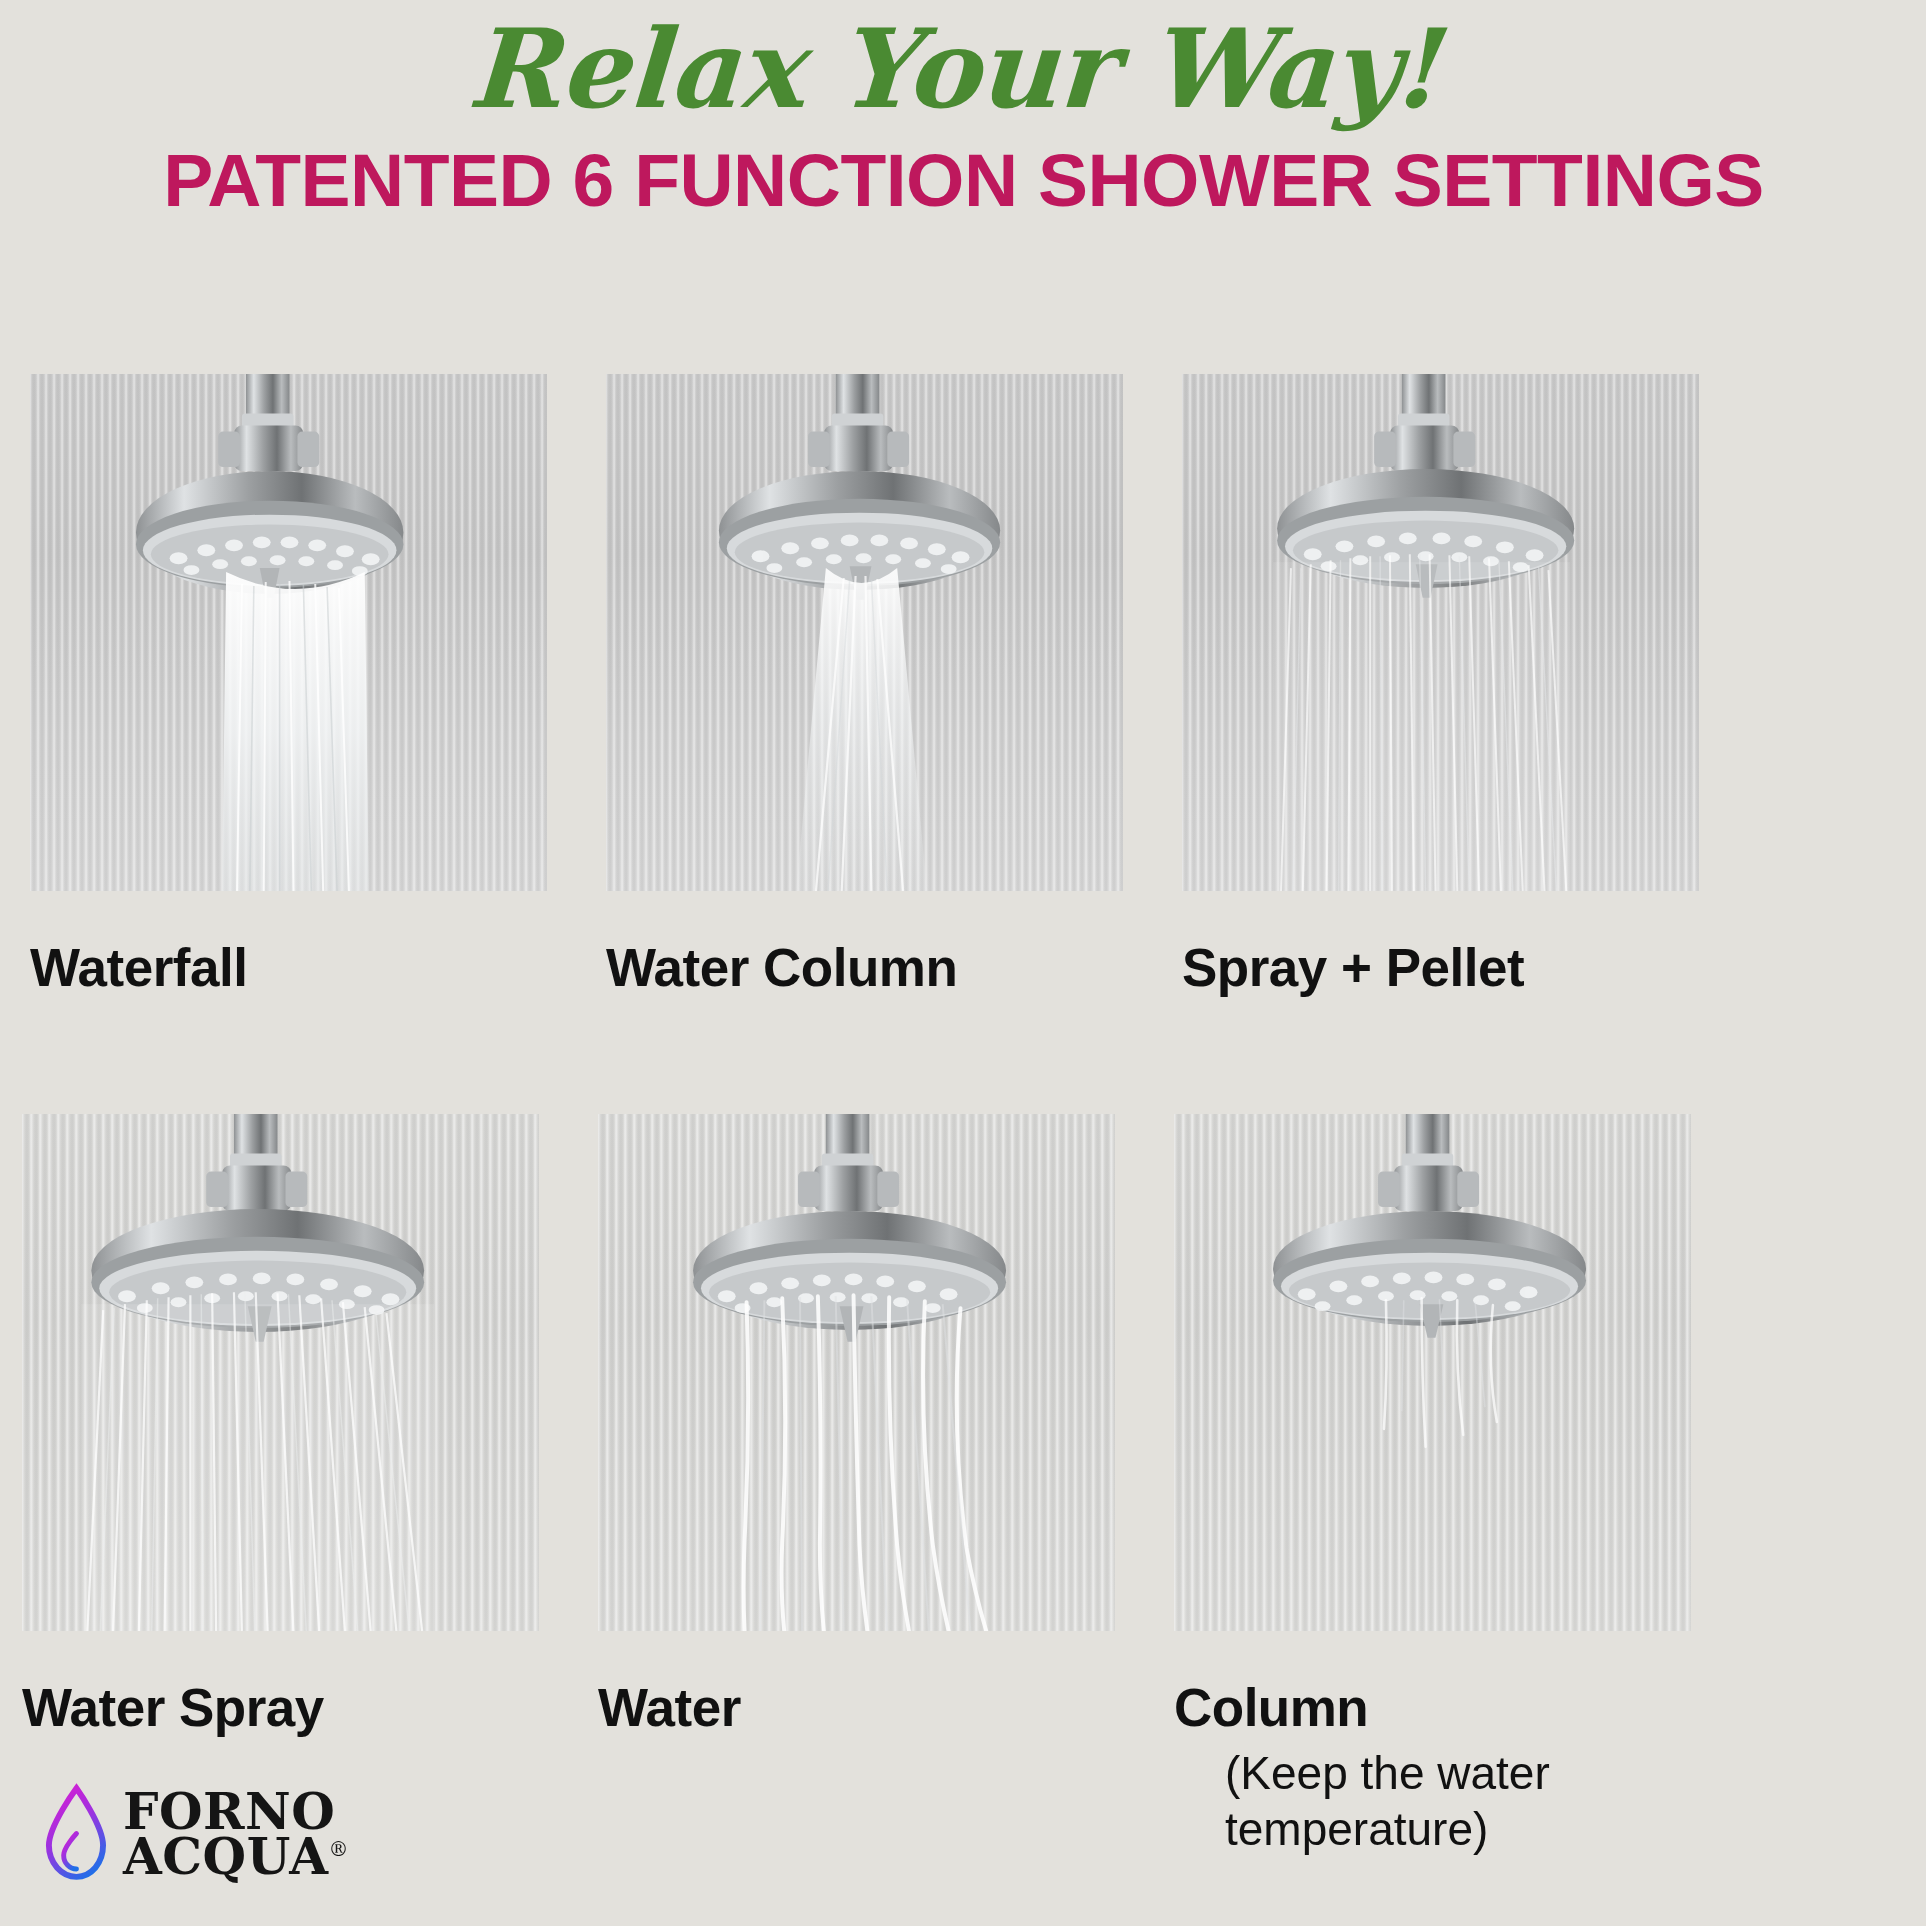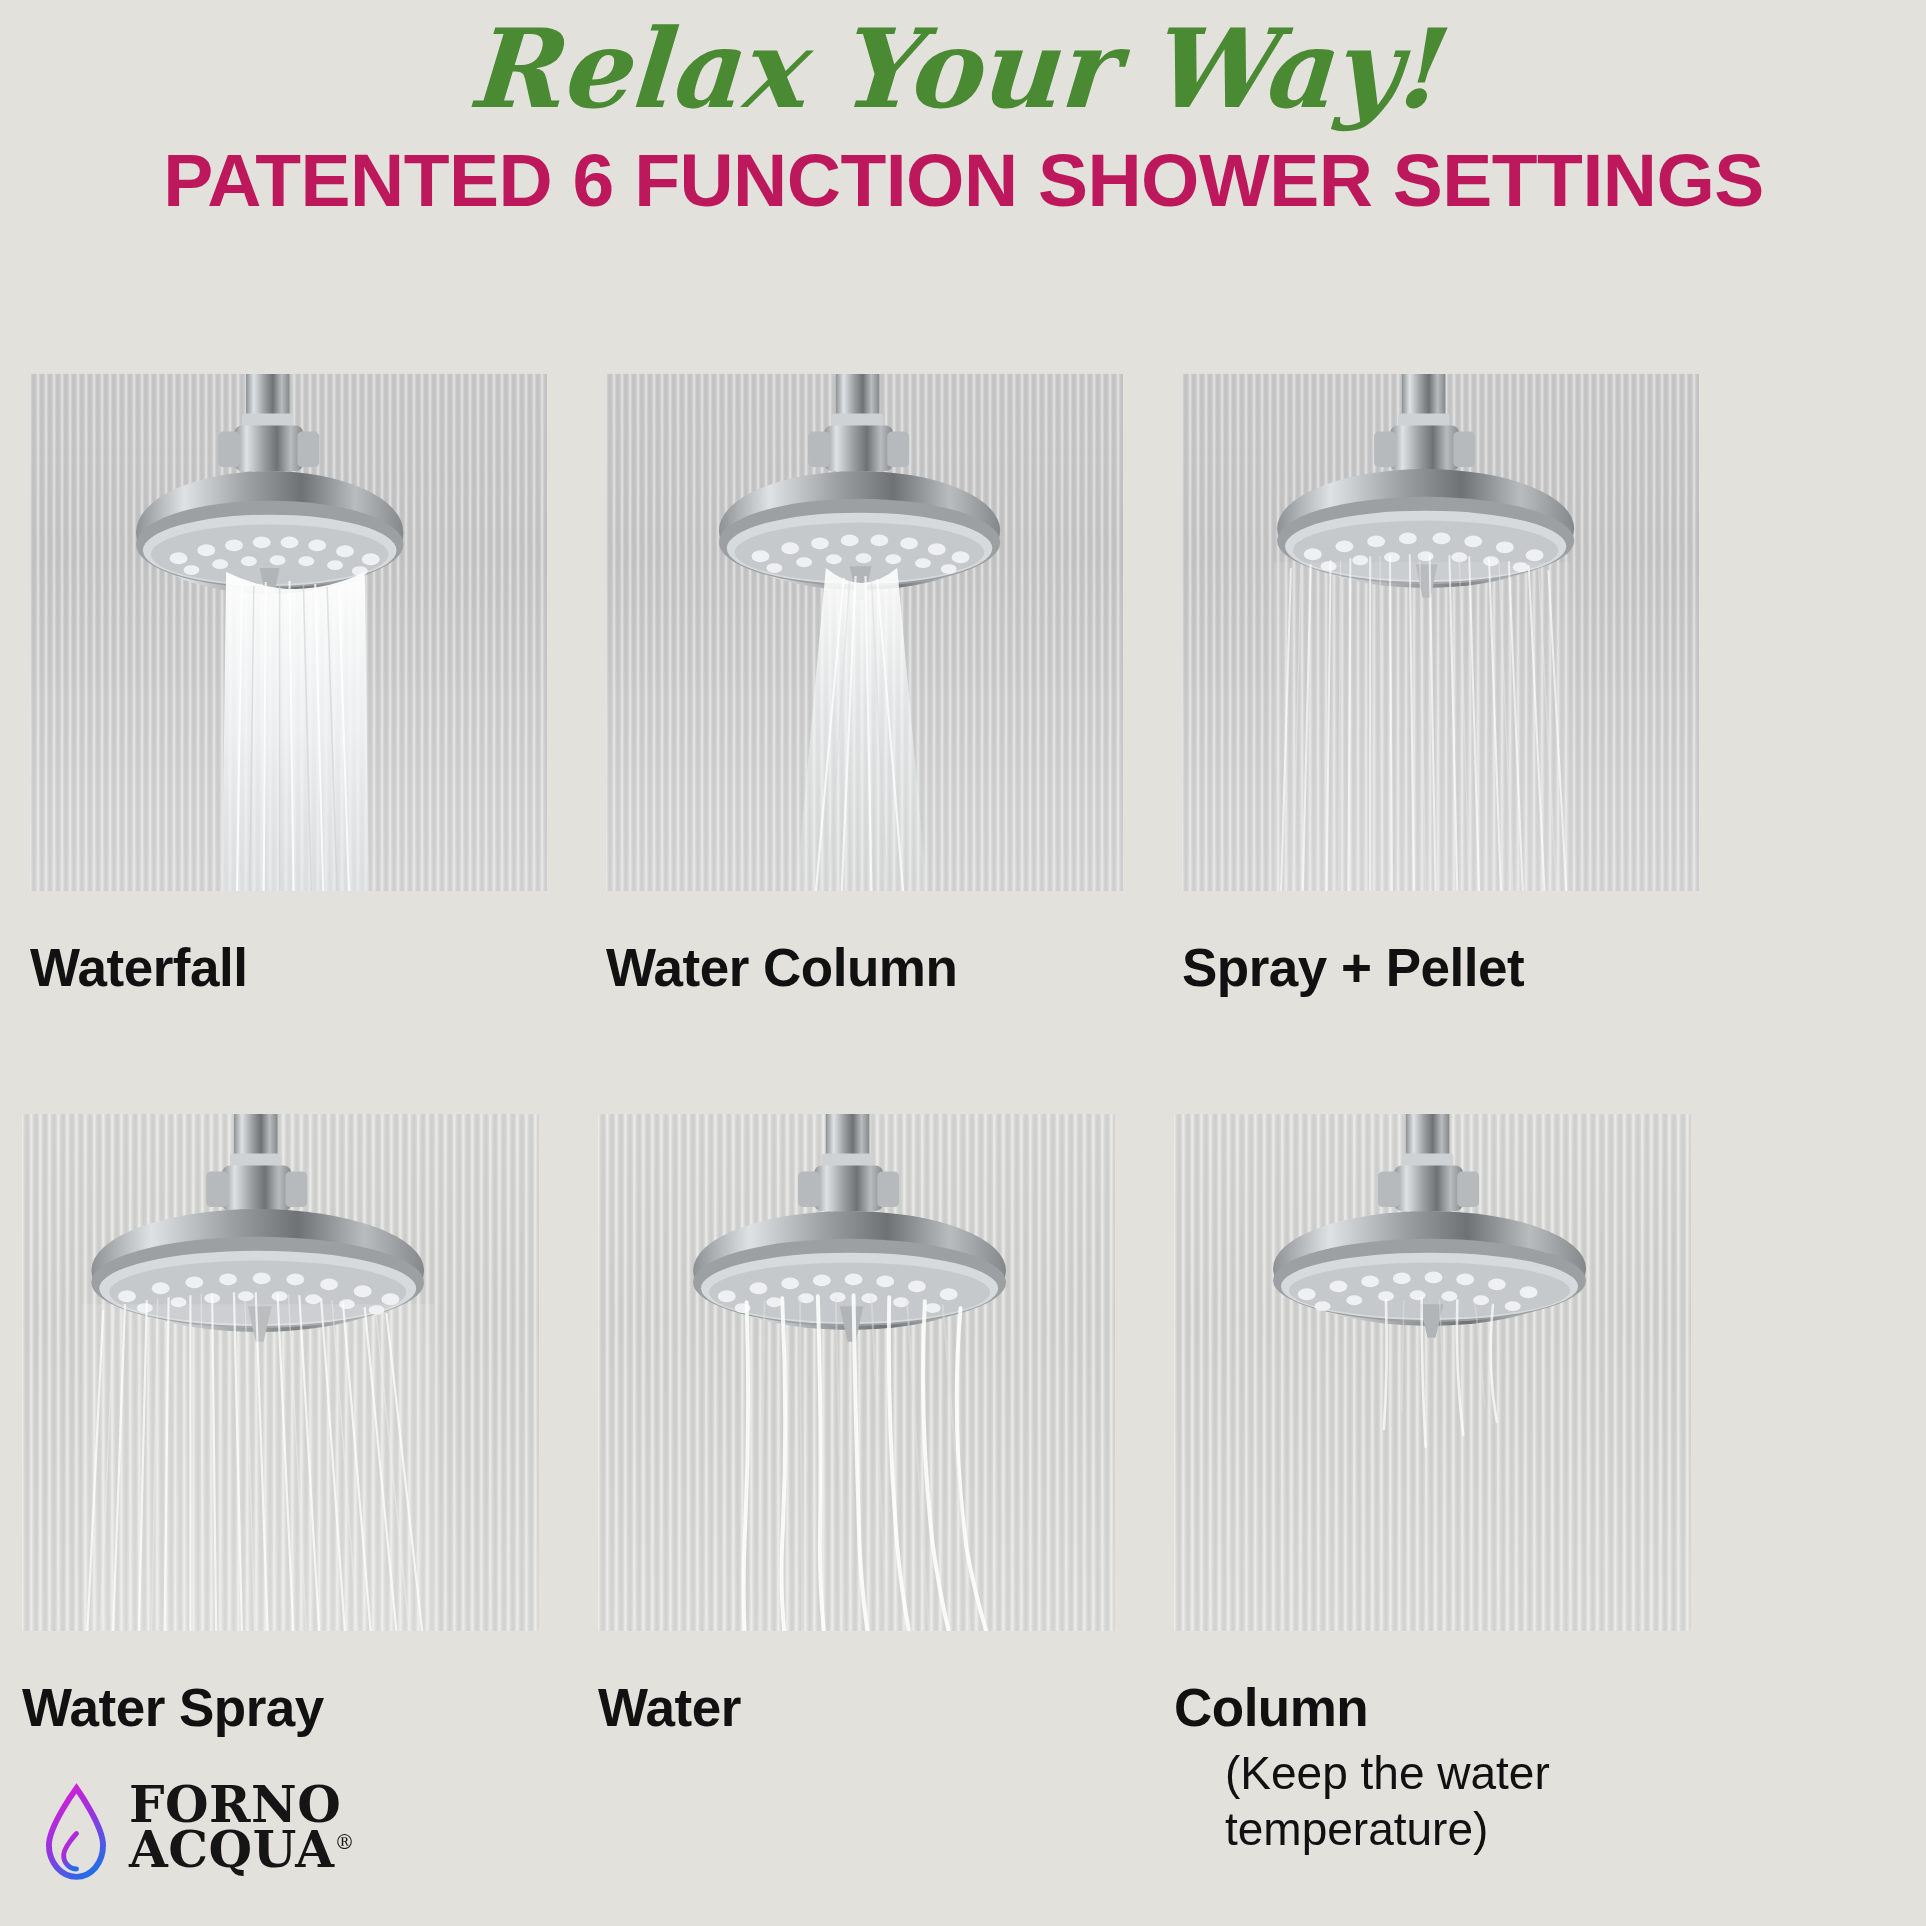--- a/index.html
+++ b/index.html
@@ -98,21 +98,22 @@
     color:#111111;
     padding:0 51px;
   }
 
   
   .logo {
     position:absolute;
     left:42px;
     bottom:42px;
     display:flex;
-    gap:22px;
+    align-items:center;
+    gap:16px;
   }
   .logo-mark { width:65px; height:103px; flex:0 0 auto; }
   .logo-text {
     font-family:"DejaVu Serif", serif;
     font-weight:700;
     font-size:50px;
     line-height:0.9;
     color:#151515;
     letter-spacing:0.5px;
   }

